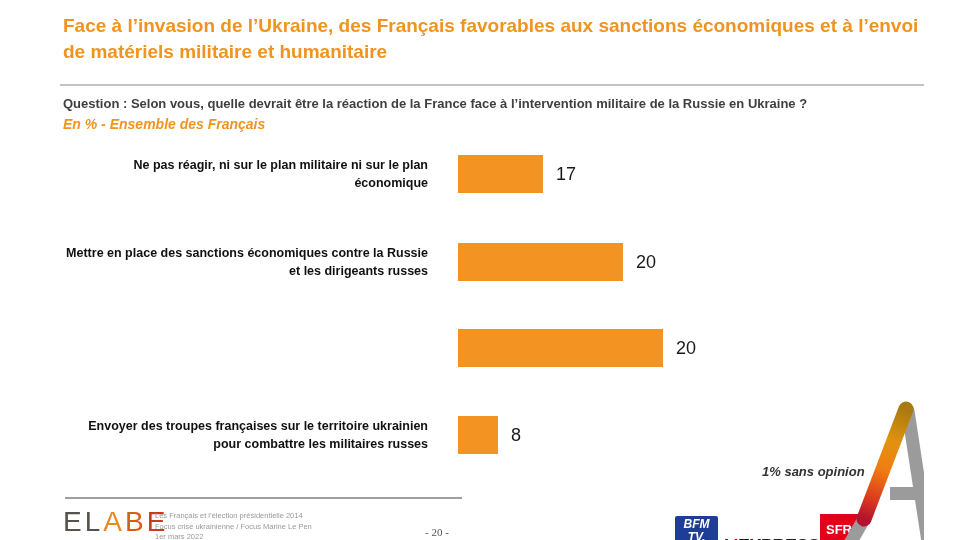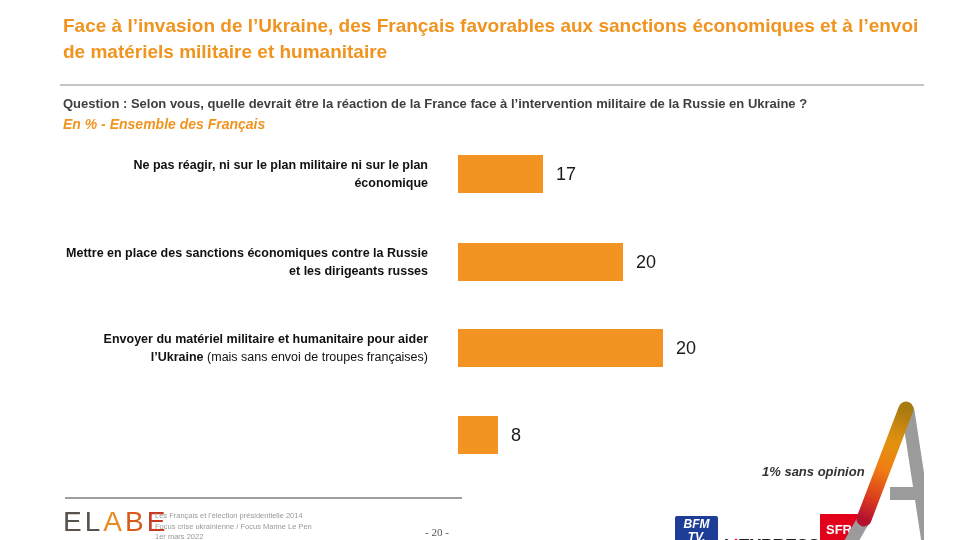--- a/index.html
+++ b/index.html
@@ -63,25 +63,25 @@
         <div class="row-label"><span>Ne pas réagir, ni sur le plan militaire ni sur le plan économique</span></div>
         <div class="row-bar" style="width: 85px; background: rgb(243, 148, 34);"></div>
         <div class="row-value" style="left: 556px;">17</div>
       </div>
       <div class="chart-row" style="top: 243px; padding-left: 13px;">
         <div class="row-label"><span>Mettre en place des sanctions économiques contre la Russie et les dirigeants russes</span></div>
         <div class="row-bar" style="width: 165px; background: rgb(243, 148, 34);"></div>
         <div class="row-value" style="left: 636px;">20</div>
       </div>
       <div class="chart-row" style="top: 329px;">
-        <div class="row-label"><span>Envoyer du matériel militaire et humanitaire pour aider l’Ukraine</span><span class="normal-part"> (mais sans envoi de troupes françaises)</span></div>
         <div class="row-bar" style="width: 205px; background: rgb(243, 148, 34);"></div>
         <div class="row-value" style="left: 676px;">20</div>
       </div>
       <div class="chart-row" style="top: 416px;">
+        <div class="row-label"><span>Envoyer des troupes françaises sur le territoire ukrainien pour combattre les militaires russes</span></div>
         <div class="row-bar" style="width: 40px; background: rgb(243, 148, 34);"></div>
         <div class="row-value" style="left: 511px;">8</div>
       </div>
     </div>
 
   <div class="chart-note">1% sans opinion</div>
 
   <div class="footer-rule"></div>
 
   <div class="elabe-logo" id="elabe-logo"><span style="color: rgb(87, 82, 76);">E</span><span style="color: rgb(87, 82, 76);">L</span><span style="color: rgb(233, 138, 30);">A</span><span style="color: rgb(216, 91, 26);">B</span><span style="color: rgb(201, 58, 32);">E</span></div>

